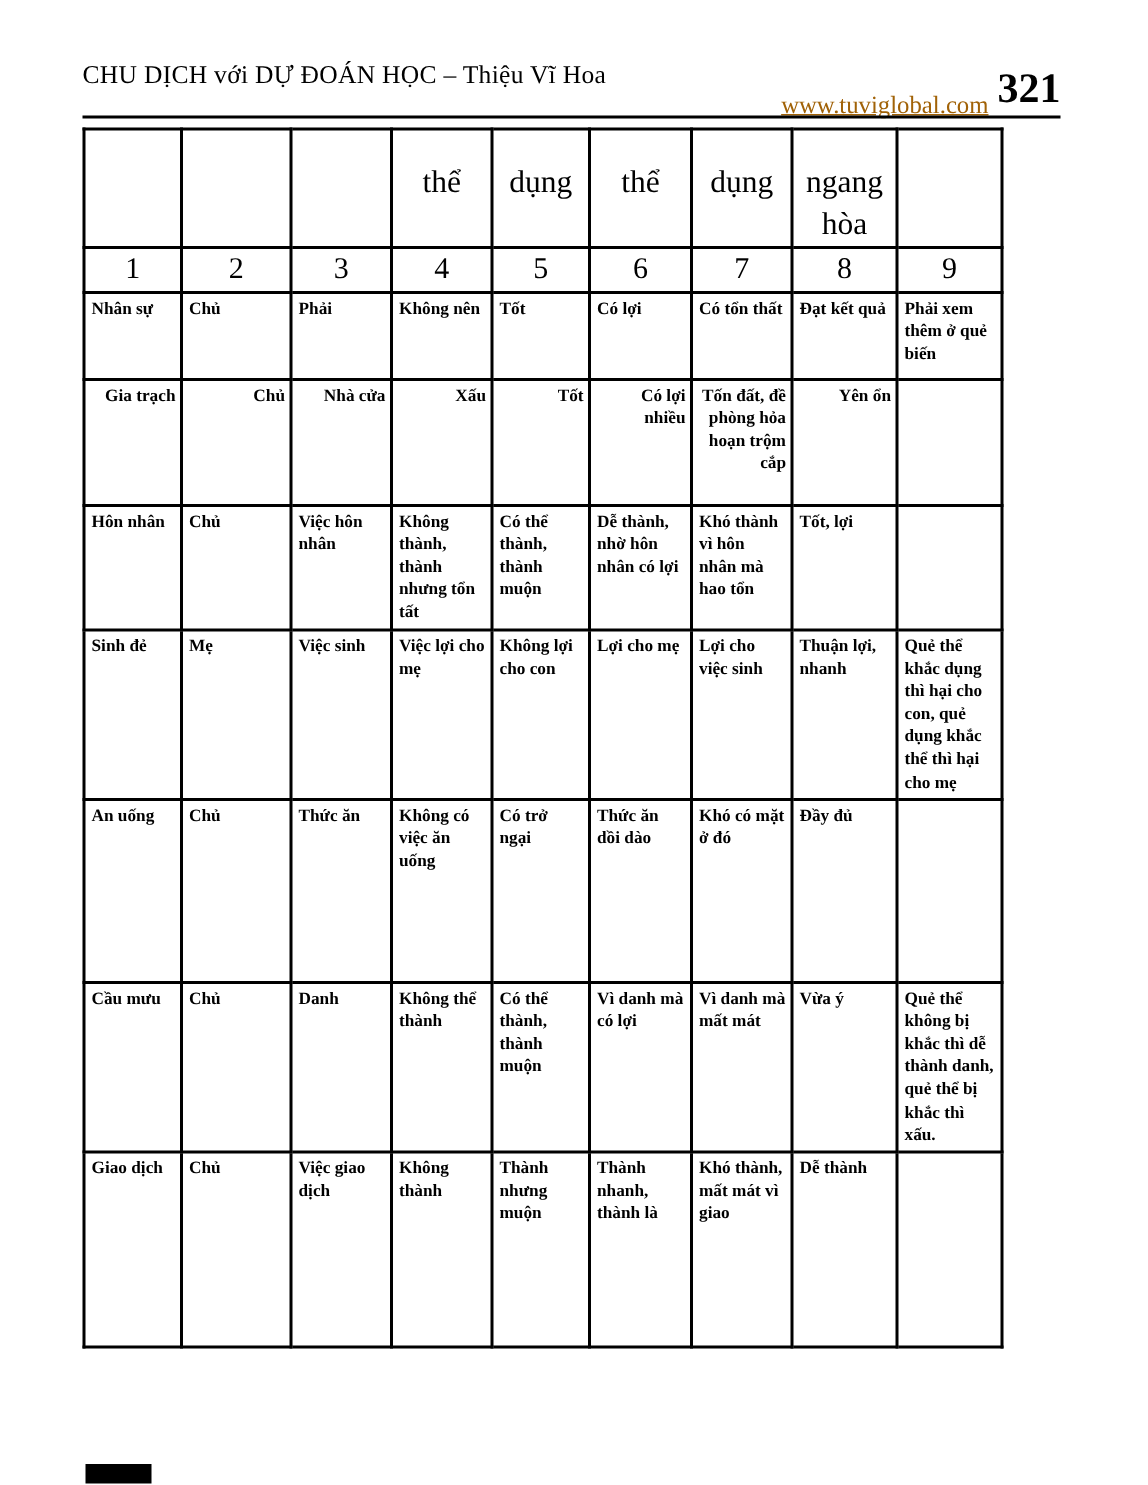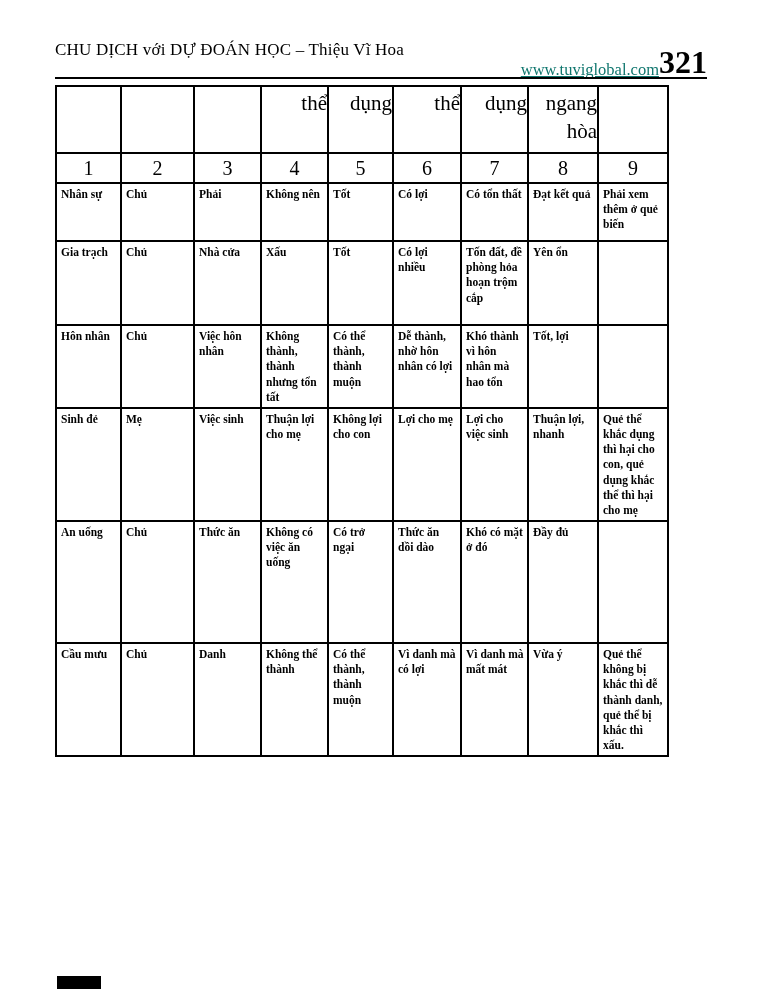--- a/index.html
+++ b/index.html
@@ -12,26 +12,26 @@
     overflow: hidden;
   }
   .page-header {
     position: absolute; left: 55px; top: 40px; width: 652px;
     display: flex; align-items: baseline; flex-direction: column;
   }
   .page-header .title {
     font-size: 17px; letter-spacing: 0.2px; white-space: nowrap;
   }
   .page-header .site-link {
-    font-size: 16.5px; text-decoration: underline; color: #0f766e;
+    font-size: 16.5px; text-decoration: underline; color: #a16207;
     margin-left: auto; margin-right: 48px; white-space: nowrap; cursor: pointer;
   }
   .page-number {
     position: absolute; right: 58px; top: 44px;
-    font-size: 32px; font-weight: bold;
+    font-size: 28px; font-weight: bold;
   }
   .header-rule {
     position: absolute; left: 55px; top: 77px; width: 652px; height: 2px;
     background: #000;
   }
   table.main-table {
     position: absolute; left: 55px; top: 85px;
     border-collapse: collapse; table-layout: fixed;
     width: 612px;
   }
@@ -43,33 +43,33 @@
   table.main-table col:nth-child(6){ width: 68px; }
   table.main-table col:nth-child(7){ width: 67px; }
   table.main-table col:nth-child(8){ width: 70px; }
   table.main-table col:nth-child(9){ width: 70px; }
   table.main-table td, table.main-table th {
     border: 2px solid #000;
     vertical-align: top;
     overflow: hidden;
   }
   thead tr.group-row td {
-    height: 67px; text-align: right; vertical-align: top;
-    font-size: 21px; font-weight: normal; line-height: 1.35; padding-top: 2px;
+    height: 67px; text-align: center; vertical-align: top;
+    font-size: 21px; font-weight: normal; line-height: 1.35; padding-top: 20px;
   }
   thead tr.number-row td {
     height: 30px; text-align: center; vertical-align: middle;
     font-size: 20px; font-weight: normal; padding: 0;
   }
   tbody td {
     font-size: 11.5px; font-weight: bold; line-height: 1.32;
     padding: 3px 3px 2px 4px; text-align: left;
   }
   tbody tr:nth-child(1) td { height: 58px; }
-  tbody tr:nth-child(2) td { height: 84px; }
+  tbody tr:nth-child(2) td { height: 84px; text-align: right; }
   tbody tr:nth-child(3) td { height: 39px; }
   tbody tr:nth-child(4) td { height: 89px; }
   tbody tr:nth-child(5) td { height: 122px; }
   tbody tr:nth-child(6) td { height: 57px; }
   tbody tr:nth-child(7) td { height: 130px; }
   tbody tr:nth-child(8) td { height: 111px; }
   tbody tr:nth-child(9) td { height: 57px; }
   .scan-artifact {
     position: absolute; left: 57px; top: 976px; width: 44px; height: 13px;
     background: #000;
@@ -152,21 +152,21 @@
         <td>Có thể thành, thành muộn</td>
         <td>Dễ thành, nhờ hôn nhân có lợi</td>
         <td>Khó thành vì hôn nhân mà hao tổn</td>
         <td>Tốt, lợi</td>
         <td></td>
       </tr>
       <tr>
         <td>Sinh đẻ</td>
         <td>Mẹ</td>
         <td>Việc sinh</td>
-        <td>Thuận lợi cho mẹ</td>
+        <td>Việc lợi cho mẹ</td>
         <td>Không lợi cho con</td>
         <td>Lợi cho mẹ</td>
         <td>Lợi cho việc sinh</td>
         <td>Thuận lợi, nhanh</td>
         <td>Quẻ thể khắc dụng thì hại cho con, quẻ dụng khắc thể thì hại cho mẹ</td>
       </tr>
       <tr>
         <td>An uống</td>
         <td>Chủ</td>
         <td>Thức ăn</td>
@@ -181,16 +181,27 @@
         <td>Cầu mưu</td>
         <td>Chủ</td>
         <td>Danh</td>
         <td>Không thể thành</td>
         <td>Có thể thành, thành muộn</td>
         <td>Vì danh mà có lợi</td>
         <td>Vì danh mà mất mát</td>
         <td>Vừa ý</td>
         <td>Quẻ thể không bị khắc thì dễ thành danh, quẻ thể bị khắc thì xấu.</td>
       </tr>
+      <tr>
+        <td>Giao dịch</td>
+        <td>Chủ</td>
+        <td>Việc giao dịch</td>
+        <td>Không thành</td>
+        <td>Thành nhưng muộn</td>
+        <td>Thành nhanh, thành là</td>
+        <td>Khó thành, mất mát vì giao</td>
+        <td>Dễ thành</td>
+        <td></td>
+      </tr>
     </tbody>
 </table>
 
 <div class="scan-artifact"></div>
 
 </body></html>

